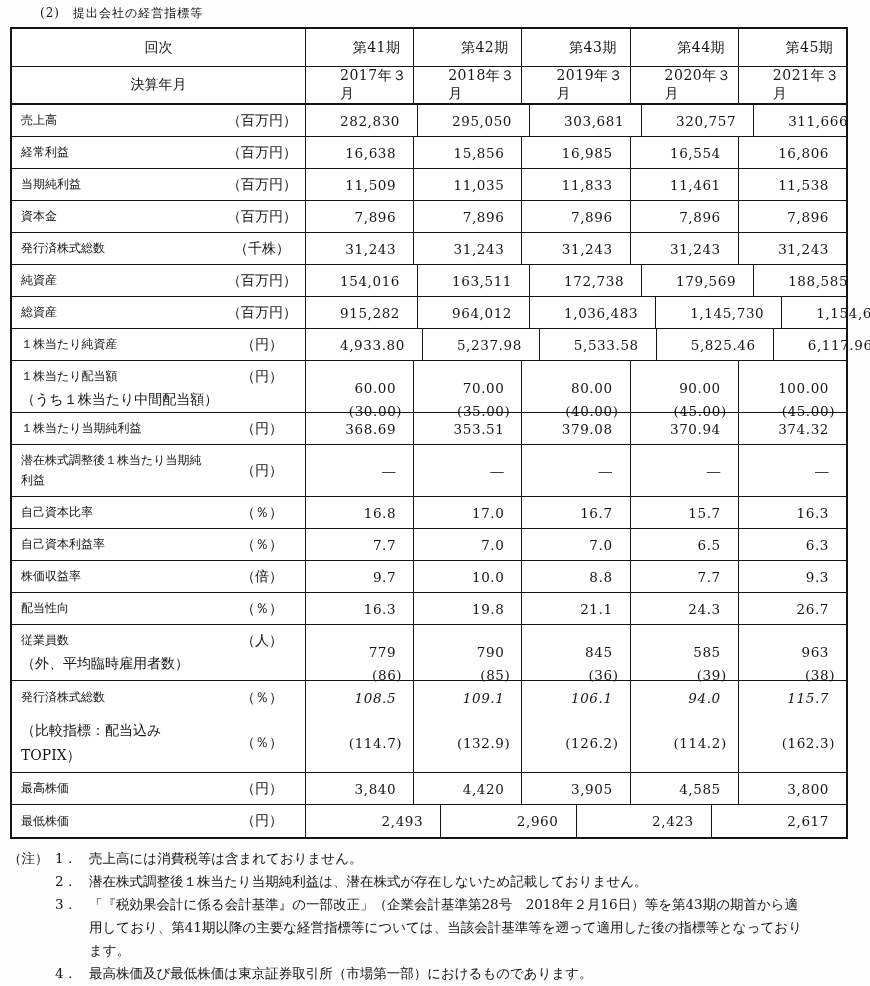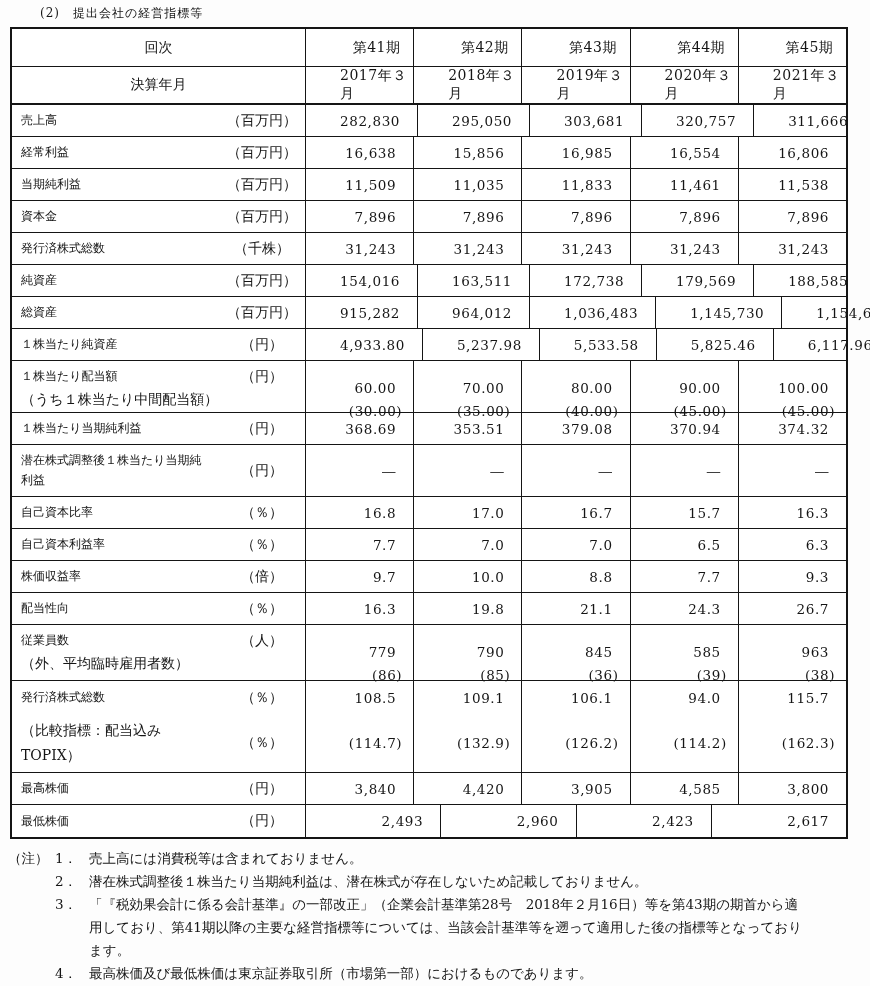--- a/index.html
+++ b/index.html
@@ -69,21 +69,21 @@
   .valcol .v1 { display:block; height: 23px; line-height: 23px; margin-top: 16px; padding-right: 17px; }
   .valcol .v2 { display:block; height: 23px; line-height: 23px; padding-right: 11px; }
 
   
   .ycol { display: block; padding-right: 0; padding-left: 0; }
   .ycol.ylbl { padding-left: 9px; }
   .ya { height: 33px; display: flex; align-items: center; }
   .yb { height: 58px; display: flex; align-items: center; }
   .ylbl .ya .unit, .ylbl .yb .unit { margin-left: auto; }
   .y2 span { display: block; line-height: 25px; font-size: 14px; }
-  .yv.ya { justify-content: flex-end; padding-right: 17px; font-size: 13.5px; letter-spacing: 0.6px; }
+  .yv.ya { justify-content: flex-end; padding-right: 17px; font-size: 13.5px; letter-spacing: 0.6px; font-style: italic; }
   .yv.yb { justify-content: flex-end; padding-right: 11px; font-size: 13.5px; letter-spacing: 0.6px; }
 
   
   .notes {
     position: absolute; left: 8px; top: 847px;
     display: flex; font-size: 13.5px; line-height: 23px;
   }
   .np { width: 47px; flex: 0 0 47px; }
   .nitem { display: flex; }
   .nn { width: 34px; flex: 0 0 34px; }

